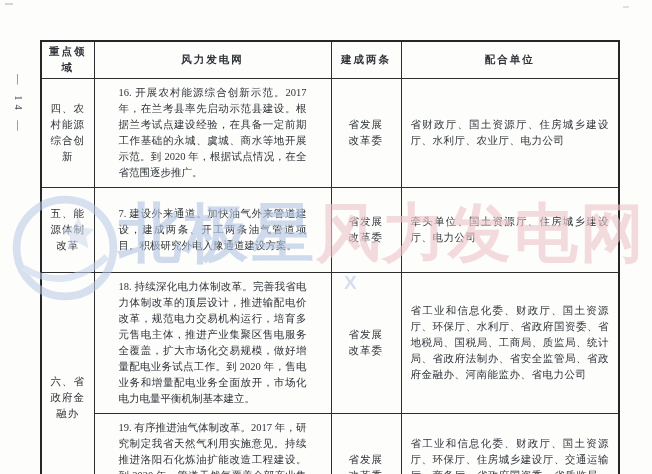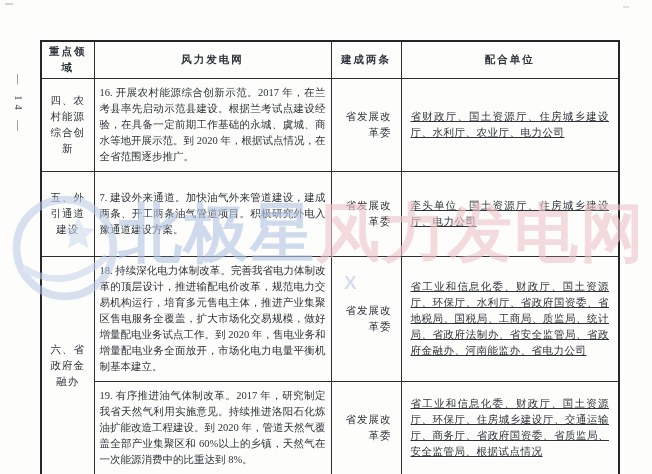--- a/index.html
+++ b/index.html
@@ -59,36 +59,35 @@
     letter-spacing: 2px;
     padding: 2px;
     font-size: 10.5px;
   }
   td.area {
     text-align: center;
     padding: 3px 5px;
     letter-spacing: 1px;
   }
   td.task {
-    padding: 6px 5px;
+    padding: 6px 24px;
     text-align: justify;
     text-justify: inter-ideograph;
     margin-left: 36px;
   }
   td.lead {
-    text-align: right;
-    padding: 2px 9px;
+    text-align: left;
+    padding: 2px 17px;
     letter-spacing: 1px;
   }
   td.coop {
     padding: 0 9px;
     text-align: justify;
     text-justify: inter-ideograph;
     letter-spacing: 0.5px;
-    text-decoration: underline;
   }
   tr.r16 td { height: 93px; }
   tr.r17 td { height: 85px; }
   tr.r18 td { height: 105px; }
   tr.r19 td { height: 88px; }
 
   
   .watermark {
     position: absolute; inset: 0;
     z-index: 2;
@@ -147,21 +146,21 @@
       <th>建成两条</th>
       <th>配合单位</th>
     </tr>
     <tr class="r16">
       <td class="area">四、农村能源综合创新</td>
       <td class="task">16. 开展农村能源综合创新示范。2017 年，在兰考县率先启动示范县建设。根据兰考试点建设经验，在具备一定前期工作基础的永城、虞城、商水等地开展示范。到 2020 年，根据试点情况，在全省范围逐步推广。</td>
       <td class="lead">省发展改革委</td>
       <td class="coop">省财政厅、国土资源厅、住房城乡建设厅、水利厅、农业厅、电力公司</td>
     </tr>
     <tr class="r17">
-      <td class="area">五、外引通道建设</td>
+      <td class="area">五、能源体制改革</td>
       <td class="task">7. 建设外来通道。加快油气外来管道建设，建成两条、开工两条油气管道项目。积极研究外电入豫通道建设方案。</td>
       <td class="lead">省发展改革委</td>
       <td class="coop">牵头单位、国土资源厅、住房城乡建设厅、电力公司</td>
     </tr>
     <tr class="r18">
       <td class="area" rowspan="2">六、省政府金融办</td>
       <td class="task">18. 持续深化电力体制改革。完善我省电力体制改革的顶层设计，推进输配电价改革，规范电力交易机构运行，培育多元售电主体，推进产业集聚区售电服务全覆盖，扩大市场化交易规模，做好增量配电业务试点工作。到 2020 年，售电业务和增量配电业务全面放开，市场化电力电量平衡机制基本建立。</td>
       <td class="lead">省发展改革委</td>
       <td class="coop">省工业和信息化委、财政厅、国土资源厅、环保厅、水利厅、省政府国资委、省地税局、国税局、工商局、质监局、统计局、省政府法制办、省安全监管局、省政府金融办、河南能监办、省电力公司</td>
     </tr>

